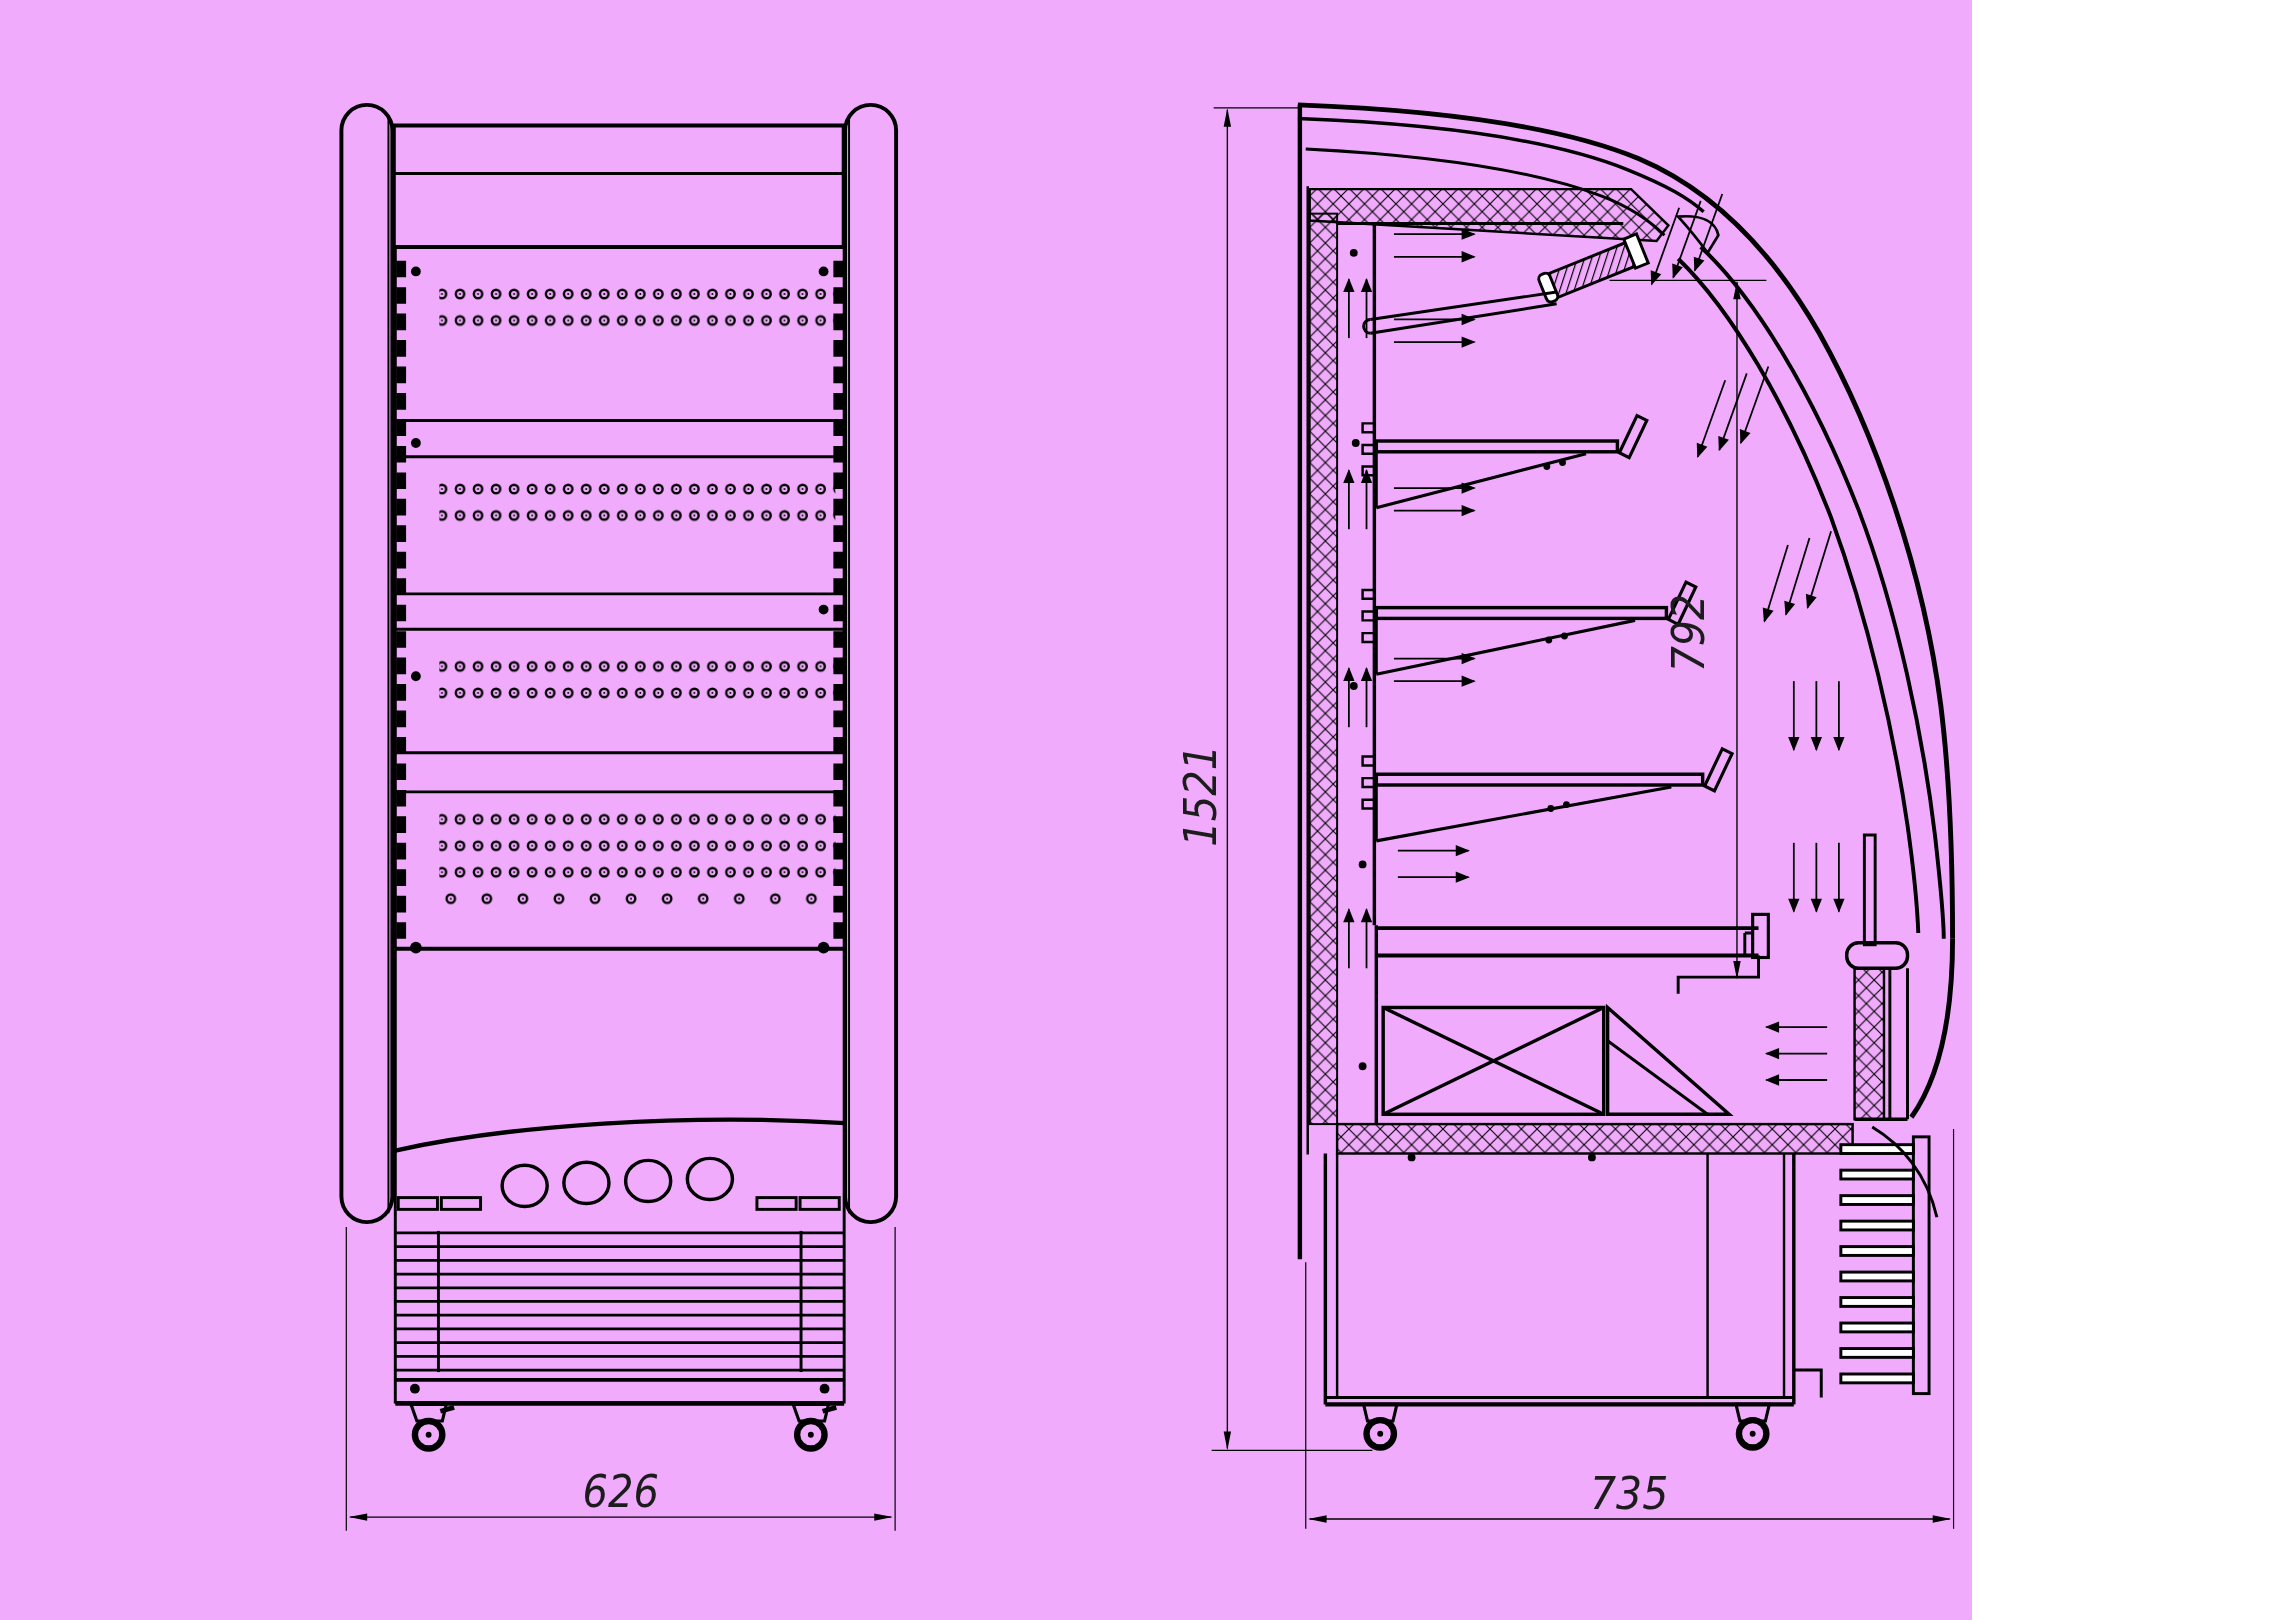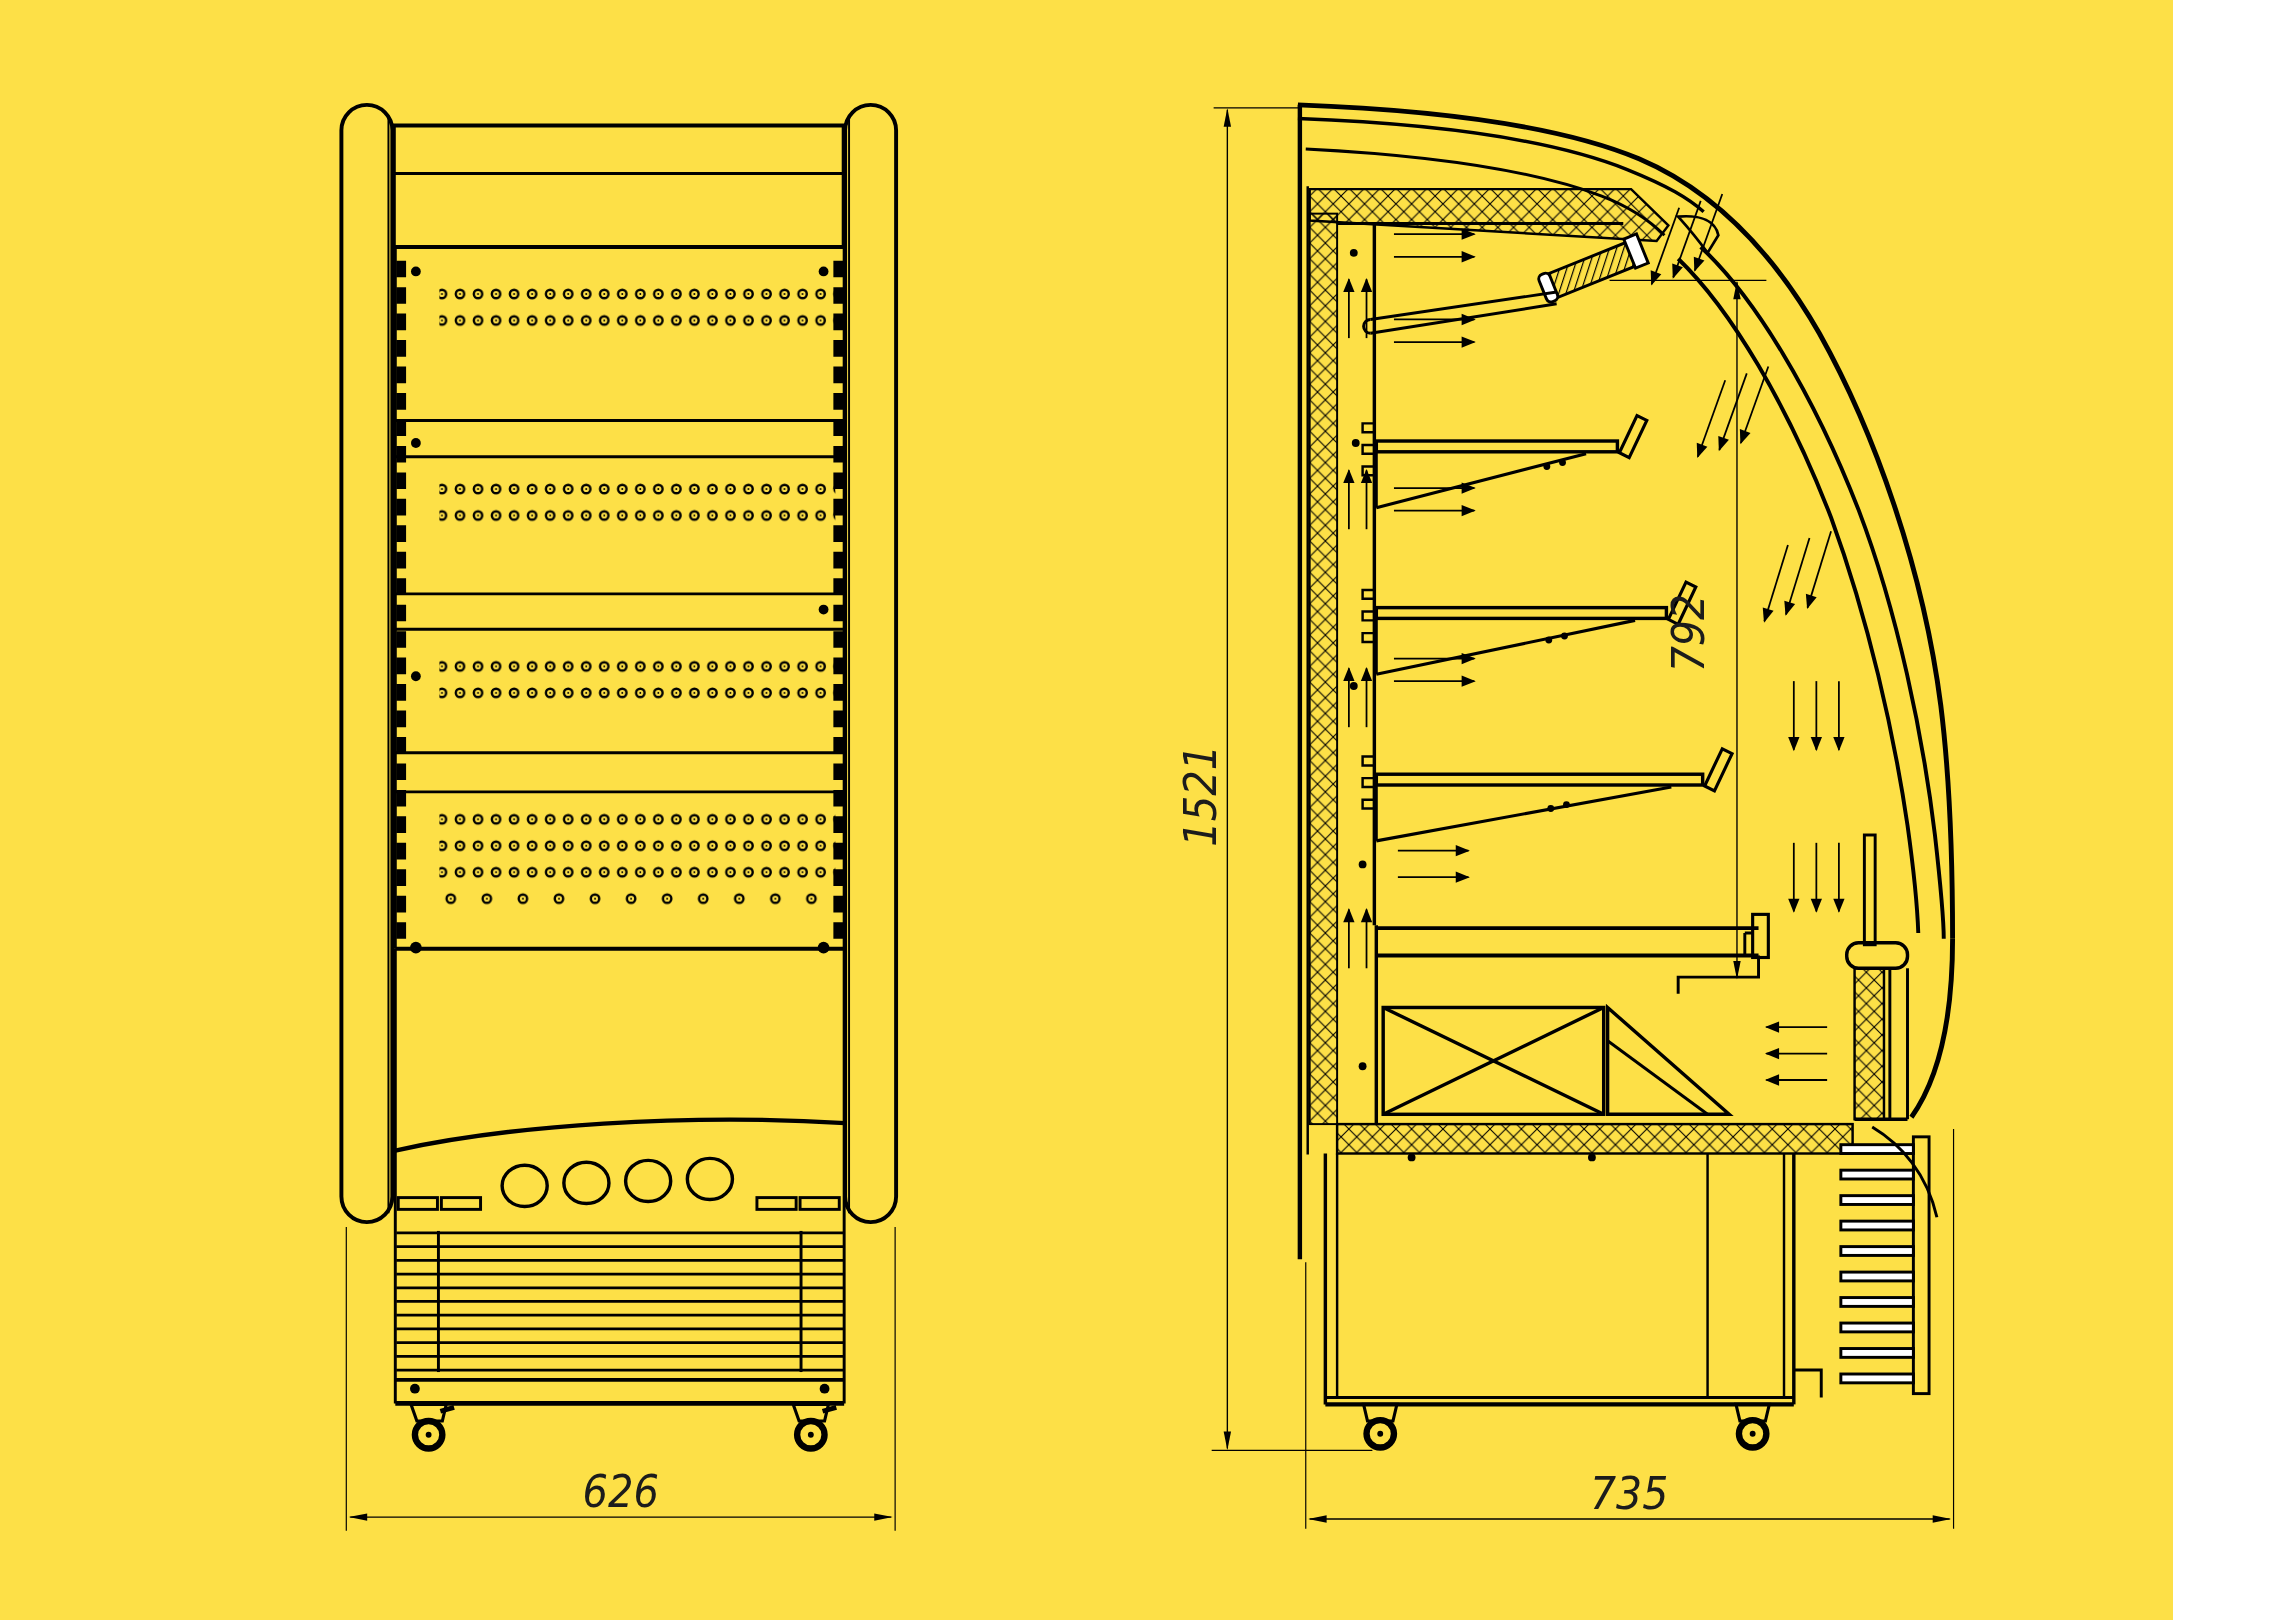--- a/index.html
+++ b/index.html
@@ -1,16 +1,16 @@
 <!DOCTYPE html>
 <html><head>
 <meta charset="utf-8">
 <style>
   html,body{margin:0;padding:0;background:#ffffff;}
-  .stage{position:relative;width:2173px;height:1620px;background:#fde047;overflow:hidden;}
+  .stage{position:relative;width:1972px;height:1620px;background:#f0abfc;overflow:hidden;}
   svg{position:absolute;left:0;top:0;}
   .ln{stroke:#000;fill:none;}
   .dim-text{font-family:"DejaVu Sans",sans-serif;font-style:italic;font-size:46px;fill:#1c1c1c;}
 </style>
 </head>
 <body>
 
 <div class="stage">
 <svg width="2293" height="1620" viewBox="0 0 2339 1653">
   <defs>

